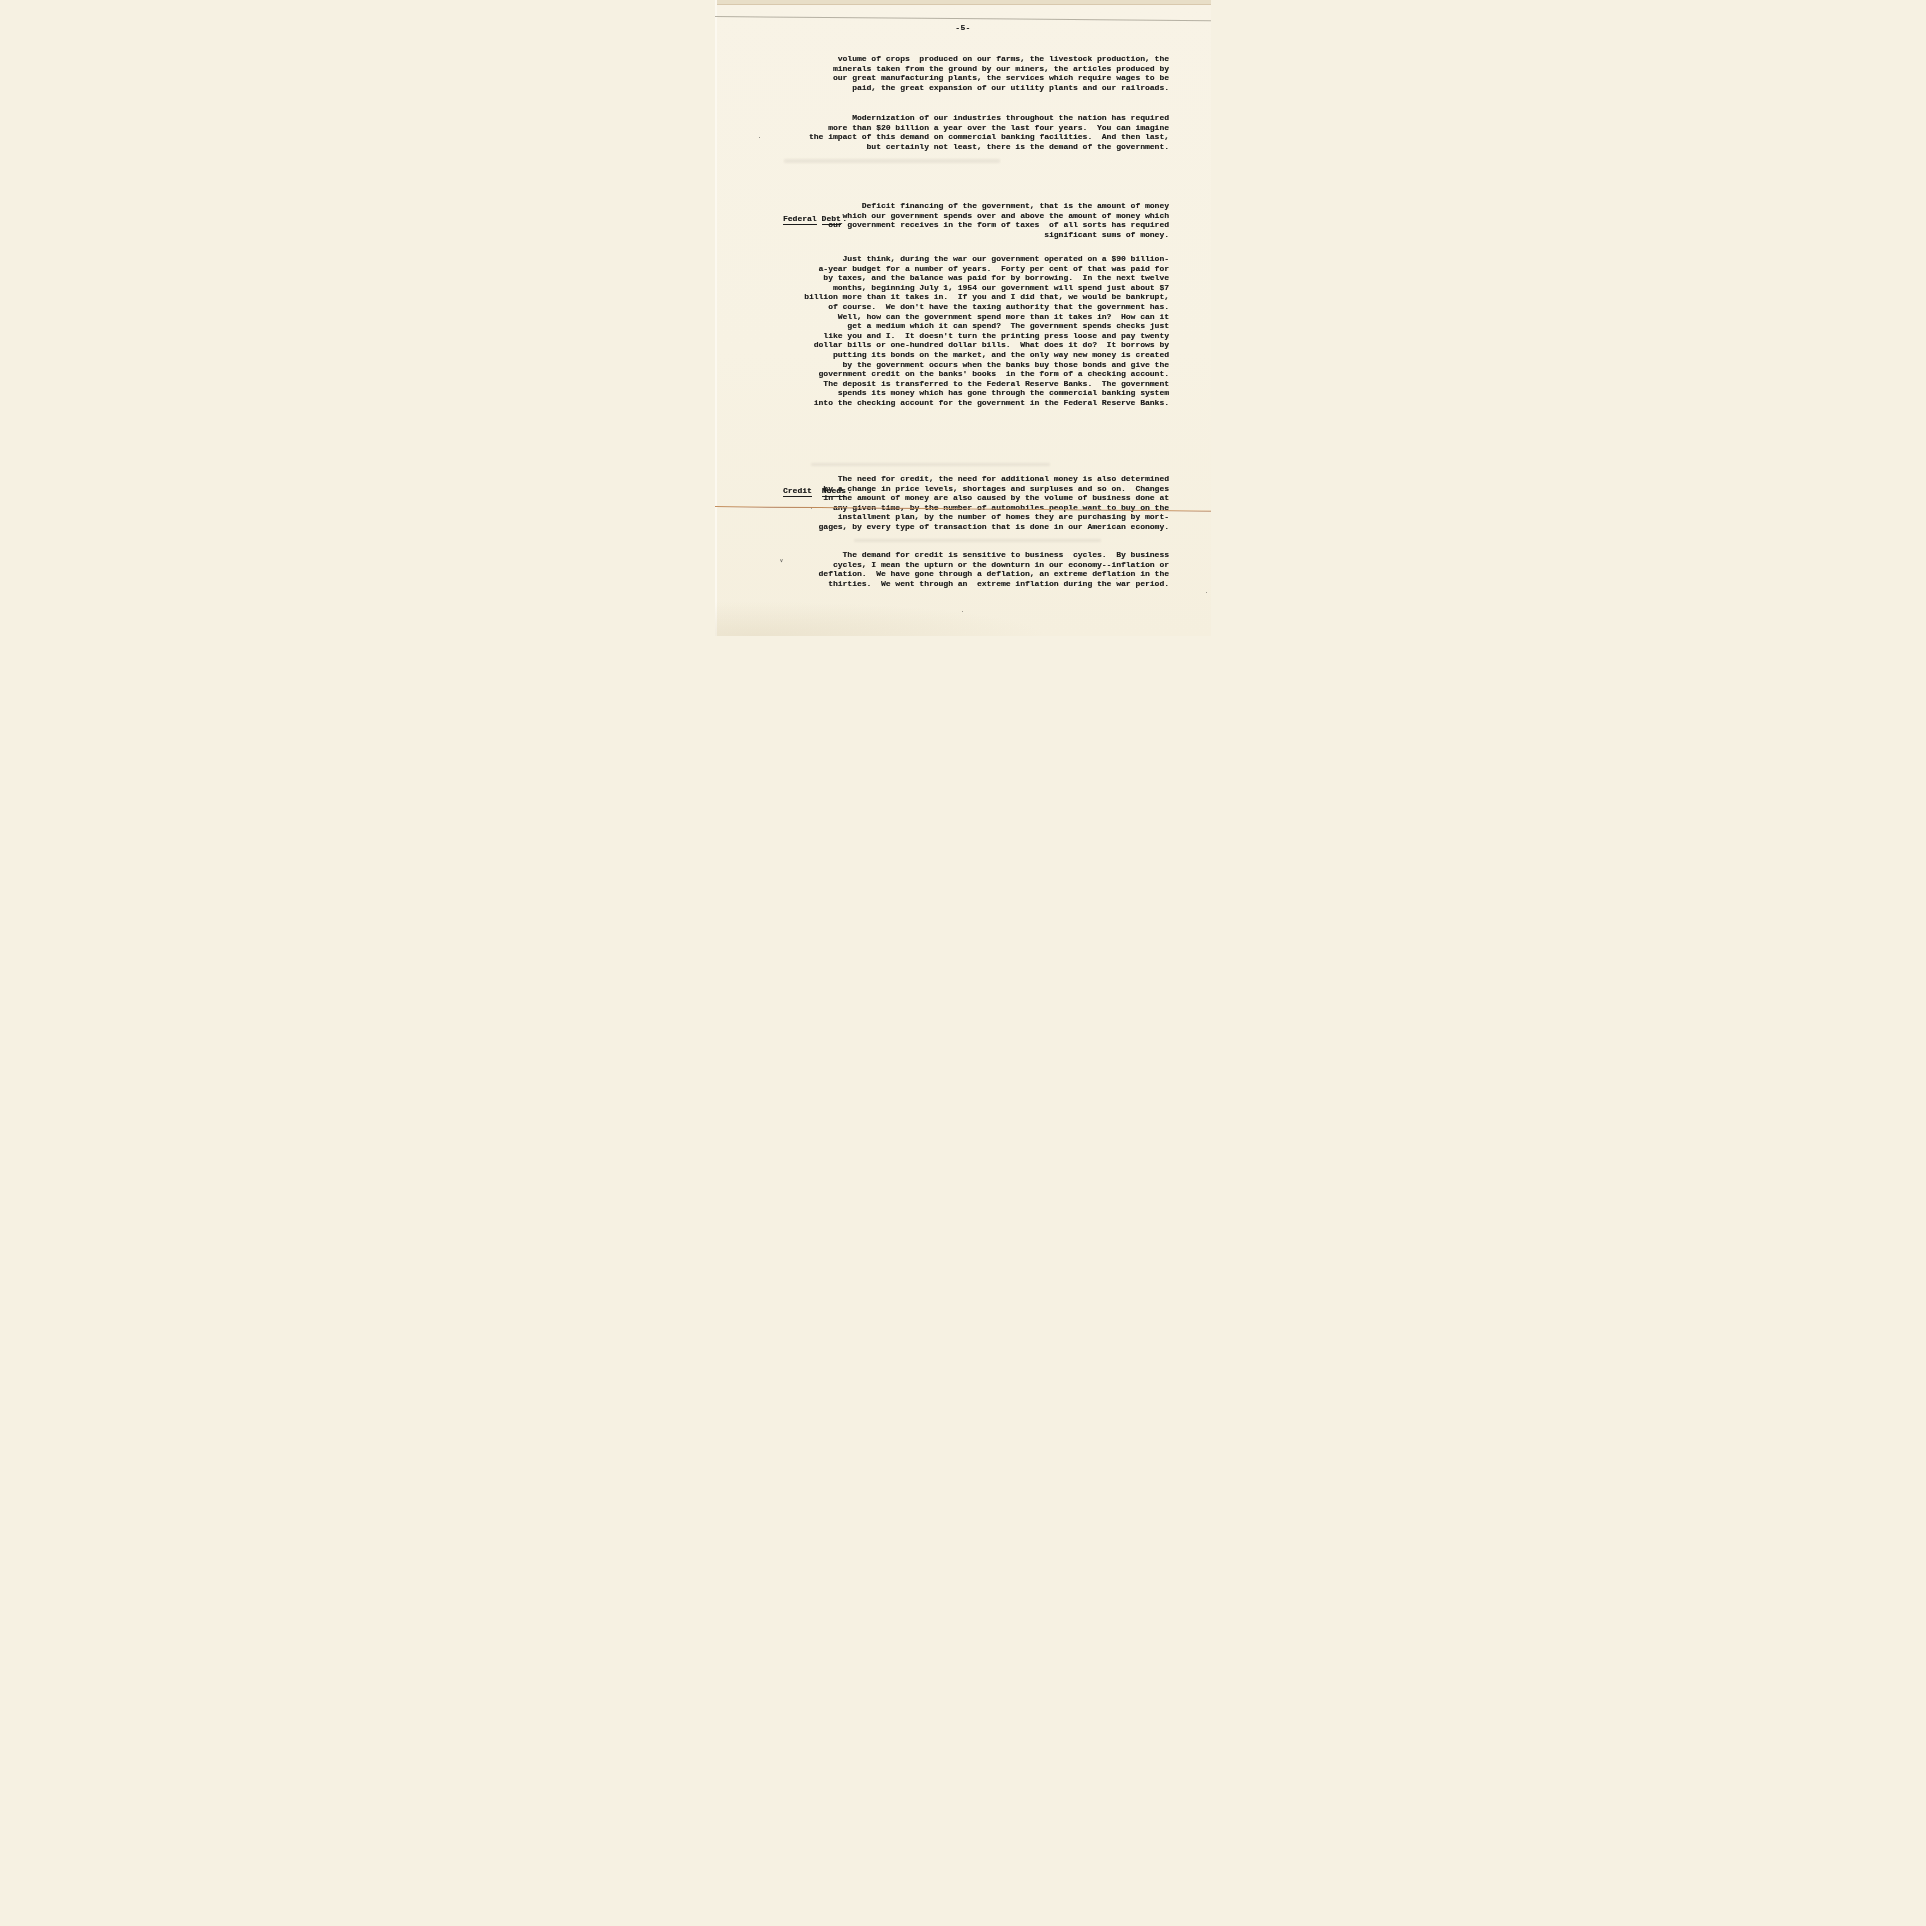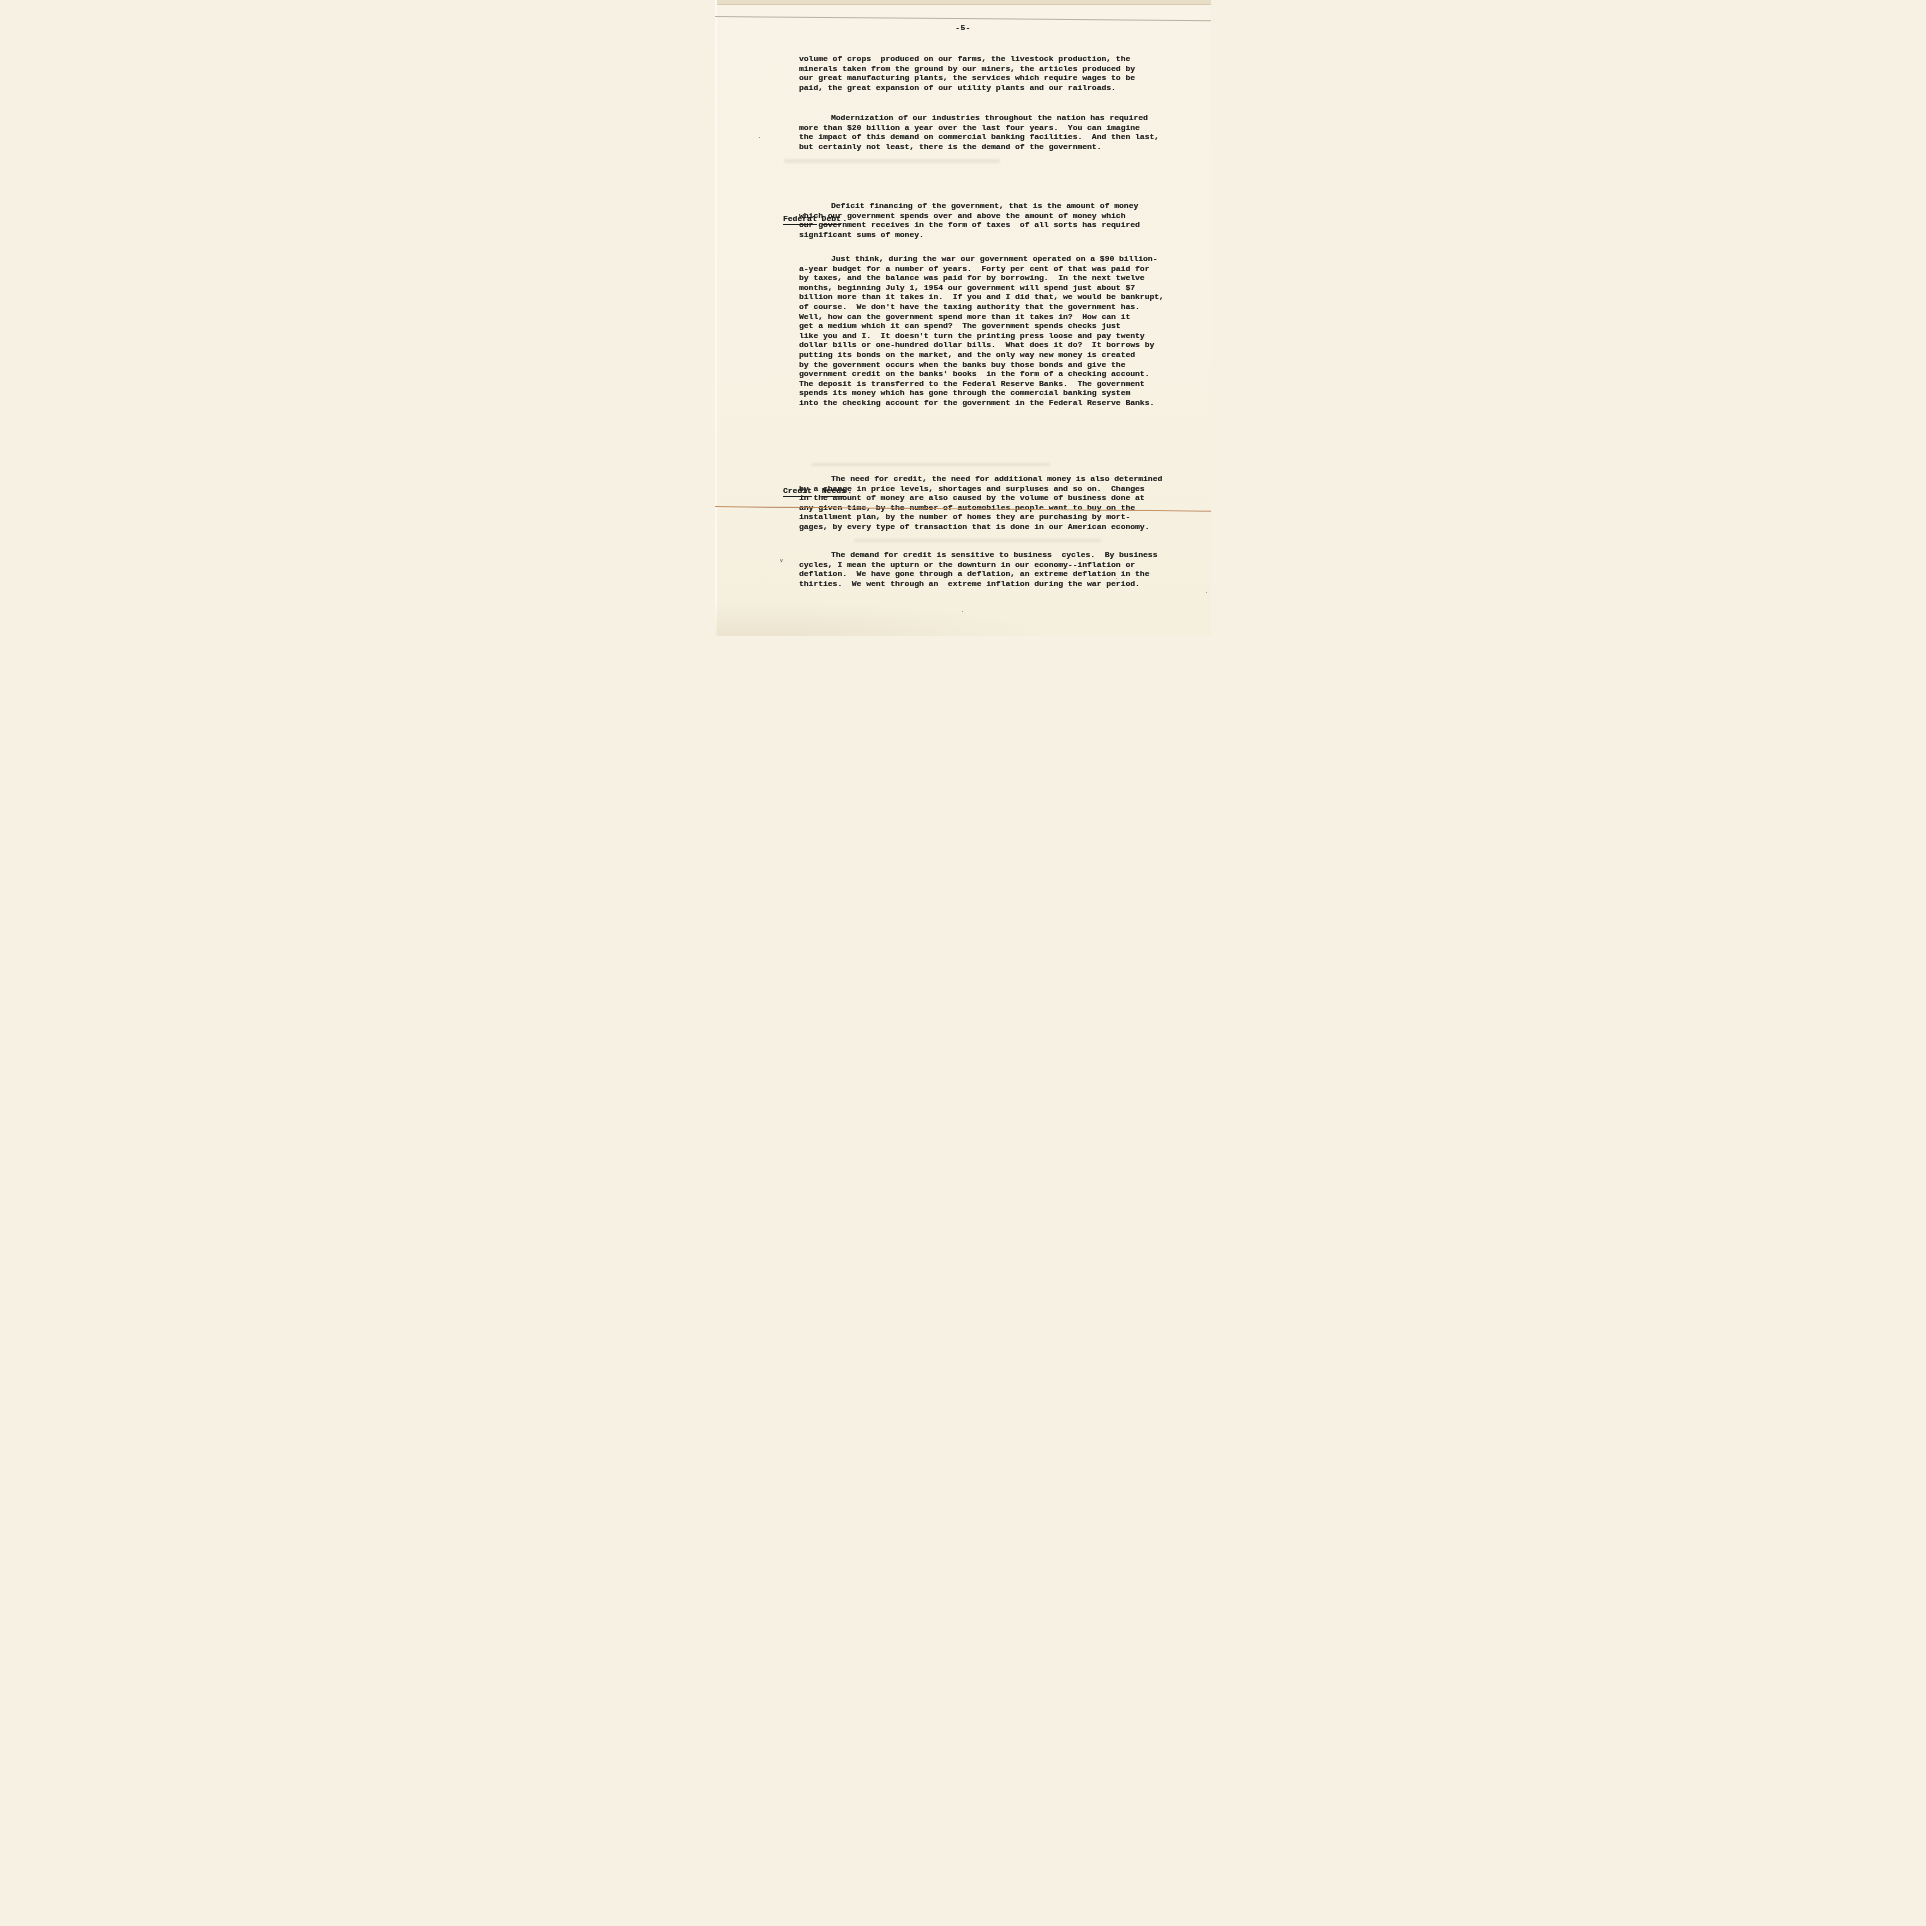--- a/index.html
+++ b/index.html
@@ -12,24 +12,25 @@
     font-family:"Liberation Mono","DejaVu Sans Mono",monospace;
     font-weight:bold;
     color:#1c1c1c;
   }
   .top-band{position:absolute;top:0;left:0;width:100%;height:3.5px;background:#e8dec7;border-bottom:0.4px solid rgba(185,160,125,.35);}
   .left-strip{position:absolute;top:0;left:0;width:1.9px;height:100%;background:#fcf9f0;}
   .gray-line{position:absolute;top:16px;left:0;width:102%;height:0.4px;background:#a9a597;opacity:.85;transform:rotate(0.48deg);transform-origin:left top;}
   .tan-line{position:absolute;top:506px;left:0;width:102%;height:1.2px;background:linear-gradient(180deg,#dcb78f 0%,#c08a58 55%,#9c5a33 100%);transform:rotate(0.53deg);transform-origin:left top;}
   .pagenum{position:absolute;top:23px;left:0;width:100%;text-align:center;font-size:8px;letter-spacing:0.4px;text-shadow:0.2px 0.2px 0 rgba(25,25,25,.5);}
   .para{
-    position:absolute;left:84px;width:386px;
+    position:absolute;left:68px;width:386px;
     font-size:8px;line-height:9.6px;
     white-space:pre-wrap;
     text-shadow:0.2px 0.2px 0 rgba(25,25,25,.45);
+    text-align:right;
   }
   .indent{text-indent:32px;}
   .heading{position:absolute;left:68px;font-size:8px;line-height:9.6px;text-shadow:0.2px 0.2px 0 rgba(25,25,25,.5);margin-top:36px;}
   .hword{display:inline-block;border-bottom:1.2px solid #1b1b1b;padding-bottom:0.8px;}
   .hgap{display:inline-block;width:5px;}
   .hgap-wide{display:inline-block;width:10px;}
   .hperiod{display:inline-block;margin-left:1.5px;}
   .smudge{position:absolute;background:rgba(120,112,95,.10);filter:blur(0.8px);border-radius:1.2px;}
   .speck{position:absolute;background:rgba(30,30,30,.55);border-radius:50%;}
   .stray-mark{position:absolute;font-size:4.6px;opacity:.65;transform:rotate(-6deg);text-shadow:none;}

